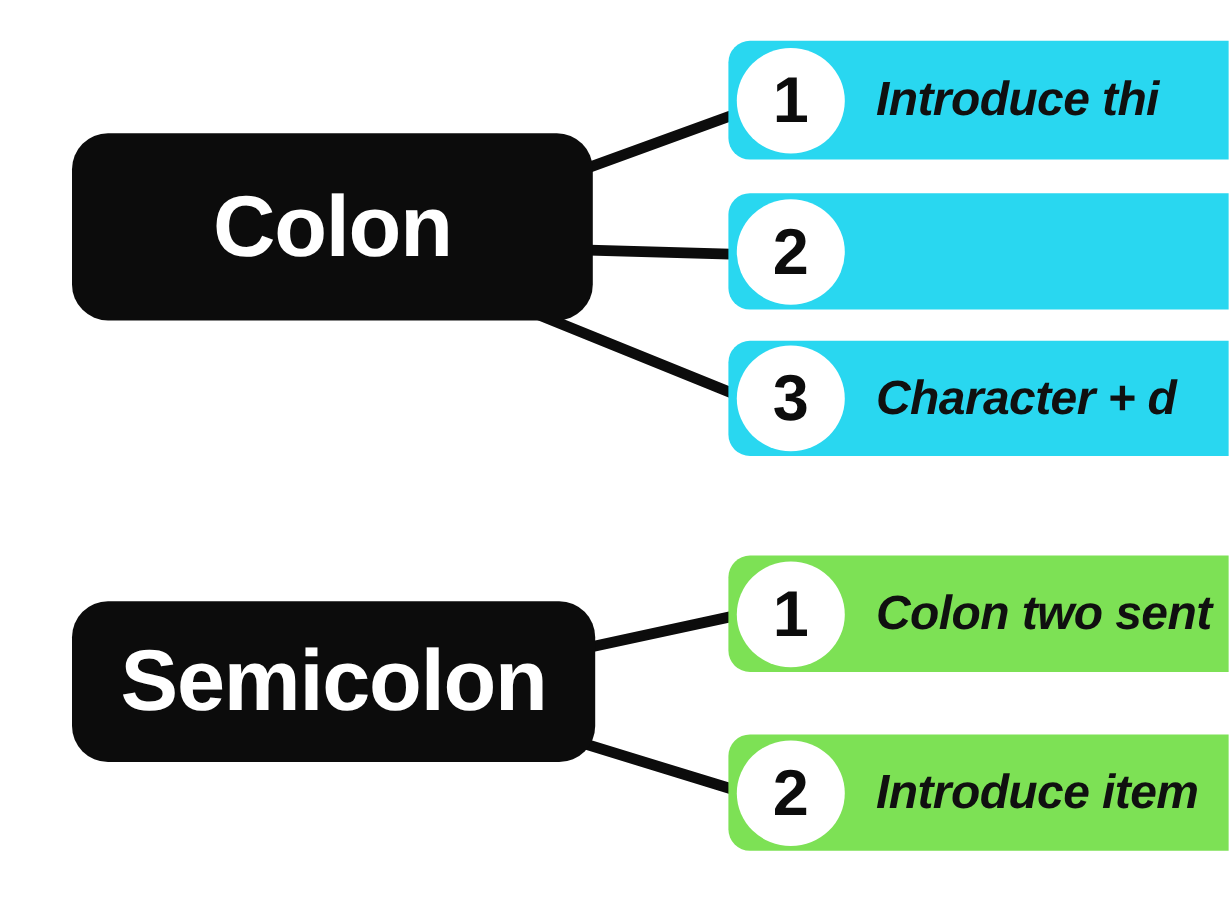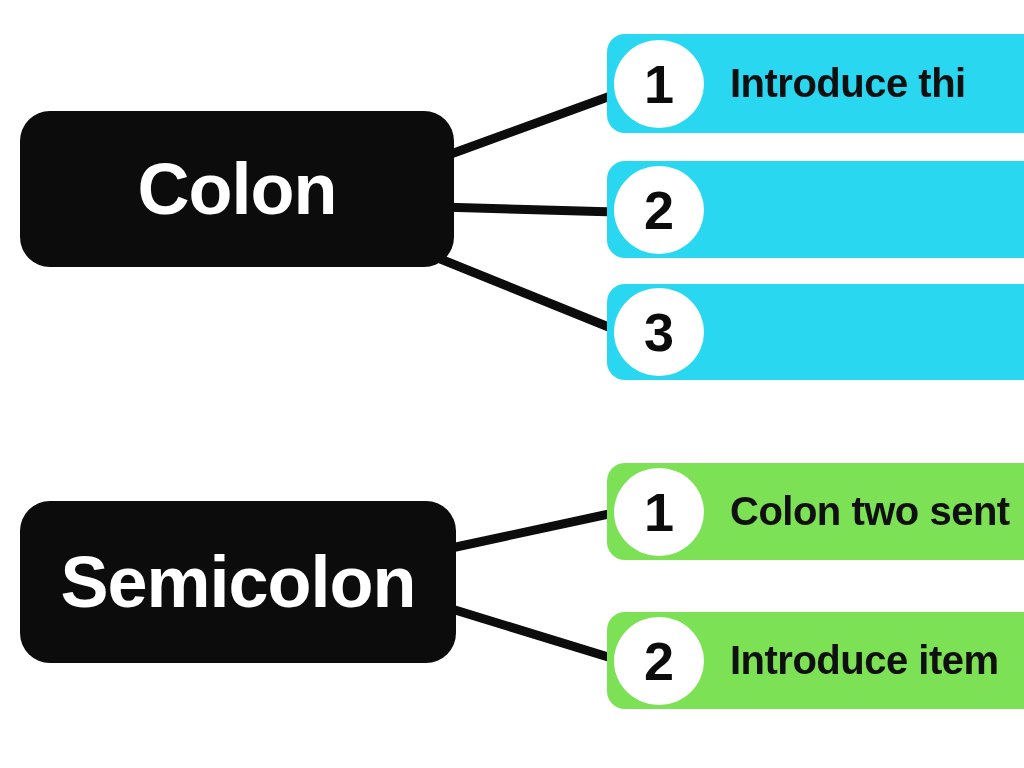--- a/index.html
+++ b/index.html
@@ -22,30 +22,31 @@
     z-index: 0;
   }
   .node {
     position: absolute;
     background: #0c0c0c;
     border-radius: 30px;
     display: flex;
     align-items: center;
     justify-content: center;
     z-index: 2;
+    margin-left: 40px;
   }
   .node .node-label {
     color: #ffffff;
     font-weight: 700;
     font-size: 72px;
     letter-spacing: -1px;
     white-space: nowrap;
   }
   .node-colon   { left: 20px;  top: 111px; width: 434px; height: 156px; }
-  .node-semicolon { left: 20px; top: 501px; width: 436px; height: 162px; }
+  .node-semicolon { left: 20px; top: 501px; width: 436px; height: 134px; }
 
   .item {
     position: absolute;
     left: 607px;
     width: 500px; 
     border-radius: 18px;
     display: flex;
     align-items: center;
     z-index: 1;
   }
@@ -66,20 +67,21 @@
     font-size: 54px;
     color: #0c0c0c;
   }
   .item-label {
     margin-left: 26px;
     font-weight: 700;
     font-size: 40px;
     color: #101010;
     letter-spacing: -0.5px;
     white-space: nowrap;
+    font-style: italic;
   }
   .item-1 { top: 34px;  height: 99px; }
   .item-2 { top: 161px; height: 97px; }
   .item-3 { top: 284px; height: 96px; }
   .item-4 { top: 463px; height: 97px; }
   .item-5 { top: 612px; height: 97px; }
 </style>
 </head>
 <body>
 
@@ -105,20 +107,21 @@
     <span class="num">1</span>
     <span class="item-label">Introduce thi</span>
   </div>
 
   <div class="item cyan item-2">
     <span class="num">2</span>
   </div>
 
   <div class="item cyan item-3">
     <span class="num">3</span>
+    <span class="item-label">Character + d</span>
   </div>
 
   <div class="item green item-4">
     <span class="num">1</span>
     <span class="item-label">Colon two sent</span>
   </div>
 
   <div class="item green item-5">
     <span class="num">2</span>
     <span class="item-label">Introduce item</span>

